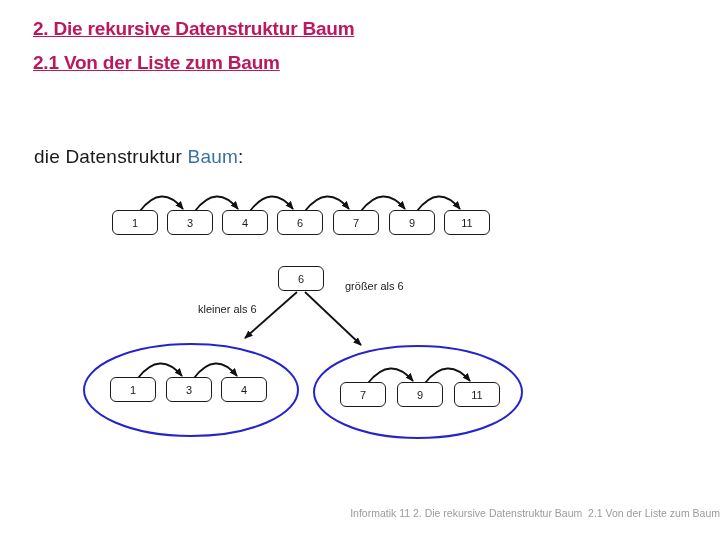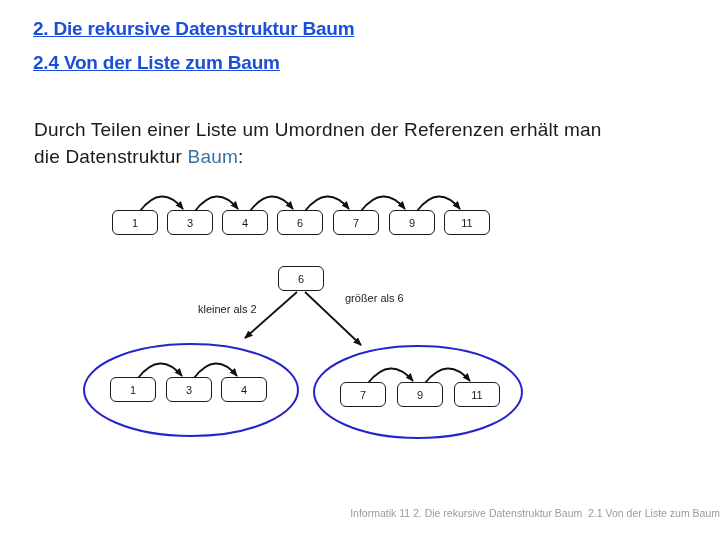--- a/index.html
+++ b/index.html
@@ -2,21 +2,21 @@
 <html><head>
 <meta charset="utf-8">
 <style>
   html,body{margin:0;padding:0;background:#ffffff;}
   .slide{
     position:relative;width:720px;height:540px;background:#ffffff;overflow:hidden;
     font-family:"Liberation Sans","DejaVu Sans",sans-serif;
   }
   .title1,.title2{
     position:absolute;left:33px;font-weight:bold;font-size:19px;
-    color:#1d4ed8;text-decoration:underline;letter-spacing:-0.2px;white-space:nowrap;
+    color:#be185d;text-decoration:underline;letter-spacing:-0.2px;white-space:nowrap;
   }
   .title1{top:18px;}
   .title2{top:52px;}
   .body{
     position:absolute;left:34px;top:116px;width:670px;
     font-size:19px;line-height:27px;color:#1b1b1b;letter-spacing:0.2px;
   }
   .link{color:#3a72a4;cursor:pointer;}
   #diagram{position:absolute;left:0;top:0;width:720px;height:540px;}
   #arrows{position:absolute;left:0;top:0;}
@@ -33,24 +33,24 @@
     position:absolute;left:0;top:507px;width:720px;text-align:right;
     font-size:10.5px;color:#9b9b9b;white-space:pre;
   }
 </style>
 </head>
 <body>
 
 <div class="slide">
 
   <div class="title1">2. Die rekursive Datenstruktur Baum</div>
-  <div class="title2">2.4 Von der Liste zum Baum</div>
+  <div class="title2">2.1 Von der Liste zum Baum</div>
 
   <div class="body">
-    <span>Durch Teilen einer Liste um Umordnen der Referenzen erhält man</span><br>
+    <br>
     <span>die Datenstruktur </span><a class="link">Baum</a><span>:</span>
   </div>
 
   <div id="diagram">
     <svg id="arrows" width="720" height="540" viewBox="0 0 720 540">
       <defs>
         <marker id="ah" markerWidth="10" markerHeight="8" refX="7.5" refY="3.5" orient="auto" markerUnits="userSpaceOnUse">
           <path d="M0,0 L8.5,3.5 L0,7 Z" fill="#111111"></path>
         </marker>
       </defs>
@@ -65,22 +65,22 @@
           <path d="M 194 378 Q 215.5 350 237 376" stroke="#111111" stroke-width="1.8" fill="none" marker-end="url(#ah)"></path>
           <path d="M 368 383 Q 390.5 355 413 381" stroke="#111111" stroke-width="1.8" fill="none" marker-end="url(#ah)"></path>
           <path d="M 425 383 Q 447.5 355 470 381" stroke="#111111" stroke-width="1.8" fill="none" marker-end="url(#ah)"></path>
         </g>
       <ellipse cx="191" cy="390" rx="107" ry="46" fill="none" stroke="#2424cc" stroke-width="2"></ellipse>
       <ellipse cx="418" cy="392" rx="104" ry="46" fill="none" stroke="#2424cc" stroke-width="2"></ellipse>
       <path d="M 297 292 L 245 338" stroke="#111111" stroke-width="1.8" fill="none" marker-end="url(#ah)"></path>
       <path d="M 305 292 L 361 345" stroke="#111111" stroke-width="1.8" fill="none" marker-end="url(#ah)"></path>
     </svg>
 
-    <div class="dlabel" style="left:198px;top:303px">kleiner als 2</div>
-    <div class="dlabel" style="left:345px;top:292px">größer als 6</div>
+    <div class="dlabel" style="left:198px;top:303px">kleiner als 6</div>
+    <div class="dlabel" style="left:345px;top:280px">größer als 6</div>
   <div class="node" style="left: 112px; top: 210px;">1</div>
       <div class="node" style="left: 167px; top: 210px;">3</div>
       <div class="node" style="left: 222px; top: 210px;">4</div>
       <div class="node" style="left: 277px; top: 210px;">6</div>
       <div class="node" style="left: 333px; top: 210px;">7</div>
       <div class="node" style="left: 389px; top: 210px;">9</div>
       <div class="node" style="left: 444px; top: 210px;">11</div>
       <div class="node" style="left: 278px; top: 266px;">6</div>
       <div class="node" style="left: 110px; top: 377px;">1</div>
       <div class="node" style="left: 166px; top: 377px;">3</div>

